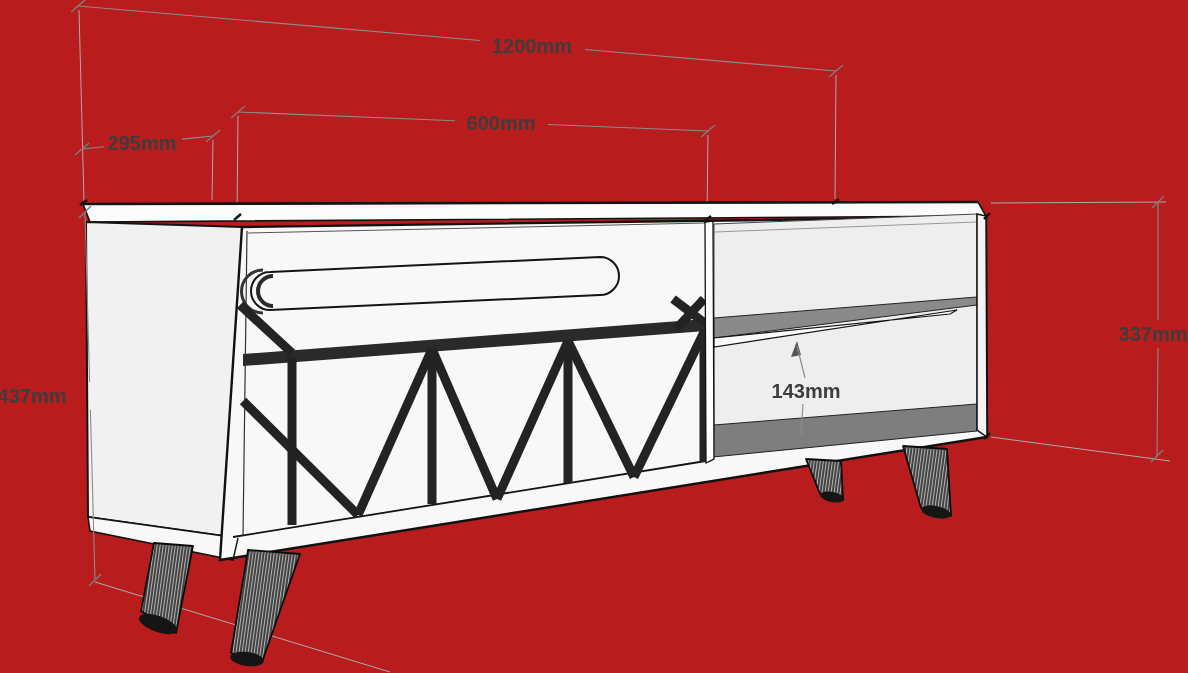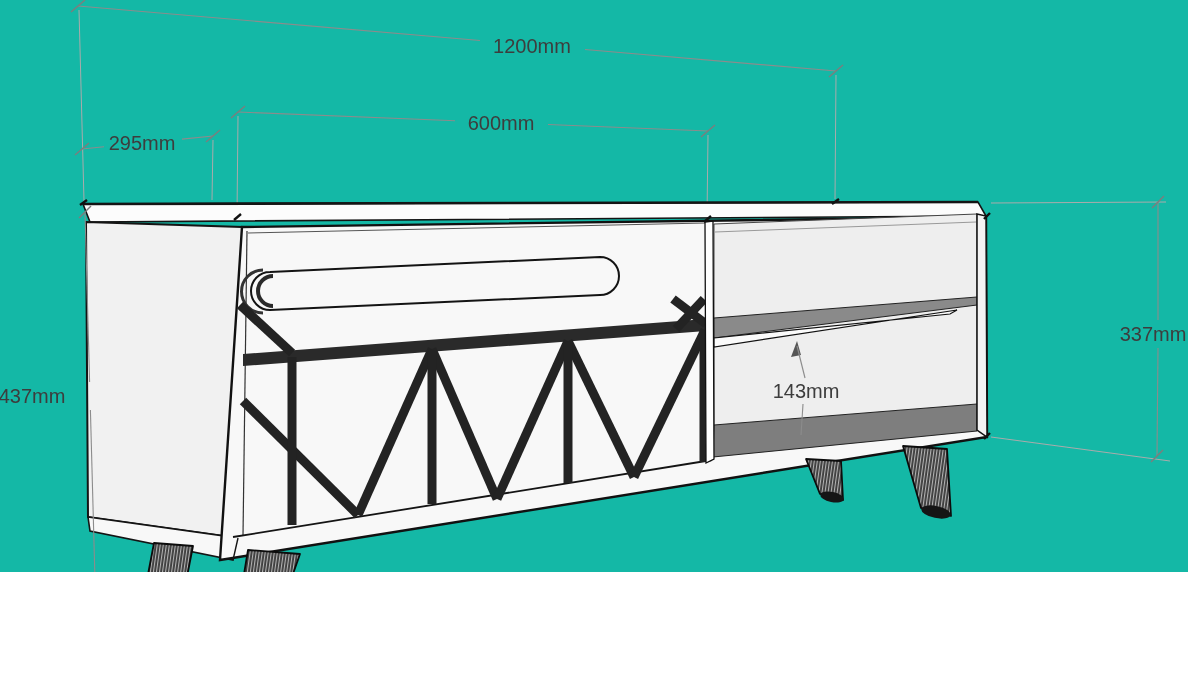--- a/index.html
+++ b/index.html
@@ -1,17 +1,17 @@
 <!DOCTYPE html>
 <html><head>
 <meta charset="utf-8">
 <style>
   html,body{margin:0;padding:0;background:#ffffff;}
-  .stage{position:relative;width:1188px;height:572px;background:#14b8a6;overflow:hidden;
-         font-family:"Liberation Sans",sans-serif;}
+  .stage{position:relative;width:1188px;height:673px;background:#b91c1c;overflow:hidden;
+         font-family:"Liberation Sans",sans-serif;font-weight:bold;}
   svg{display:block;}
   .dim-line{stroke:#8c8c8c;stroke-width:1.1;fill:none;}
   .ext-line{stroke:#ababab;stroke-width:1;fill:none;}
   .tick{stroke:#7d7d7d;stroke-width:1.4;}
   .anchor{stroke:#111;stroke-width:2.4;}
   .dim-text{font-family:"Liberation Sans",sans-serif;font-size:20px;fill:#3d3d3d;}
   .outline{stroke:#141414;fill:none;}
   .chev{stroke:#232323;stroke-width:9;stroke-linecap:butt;}
 </style>
 </head>

